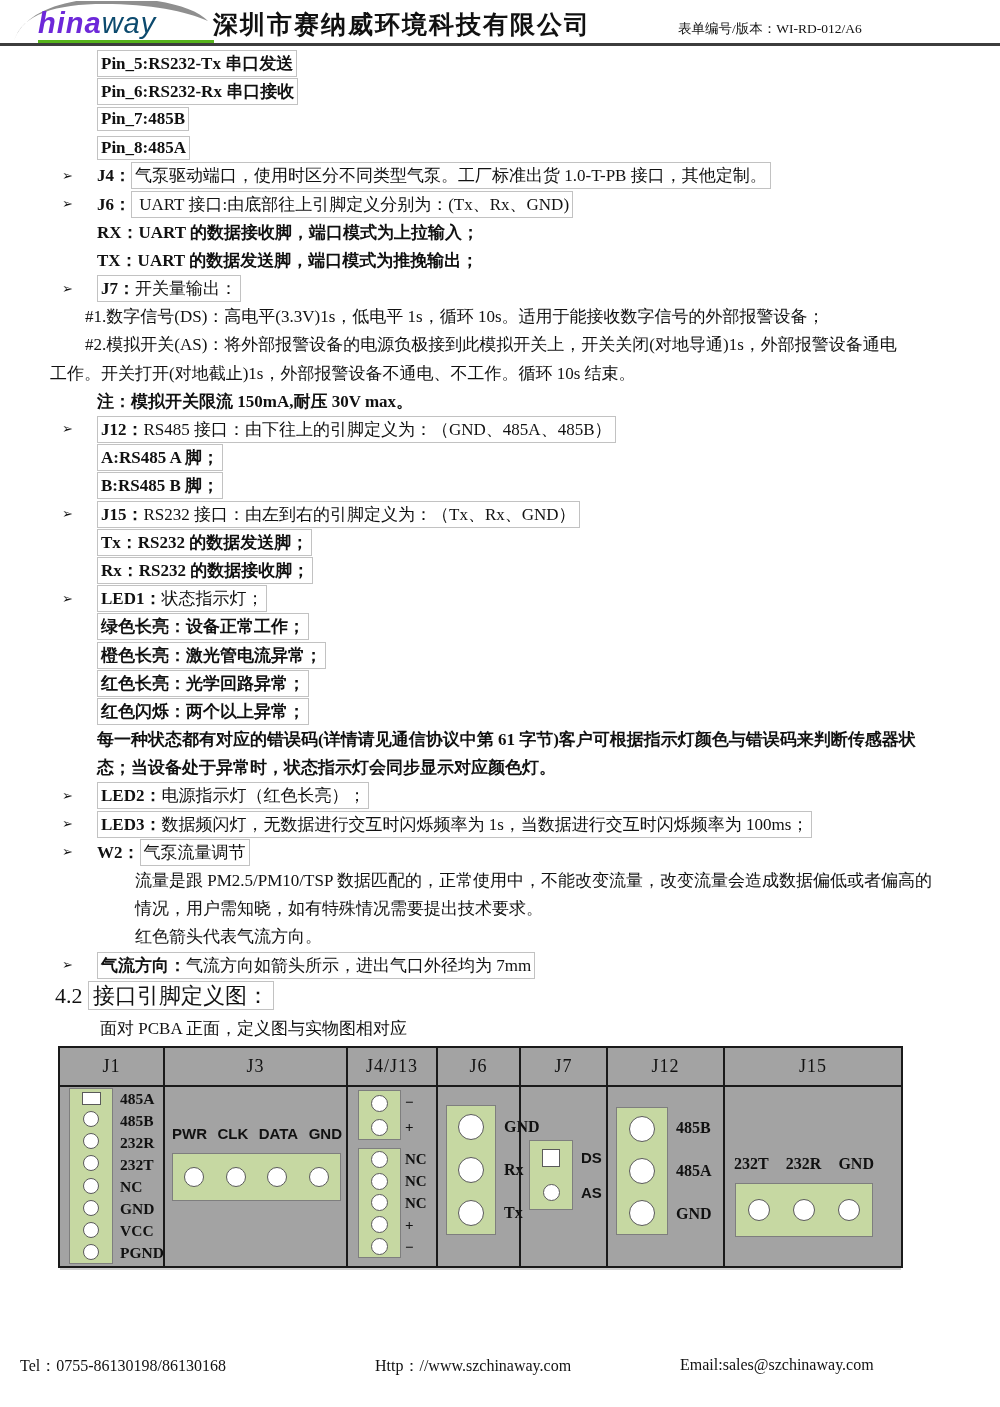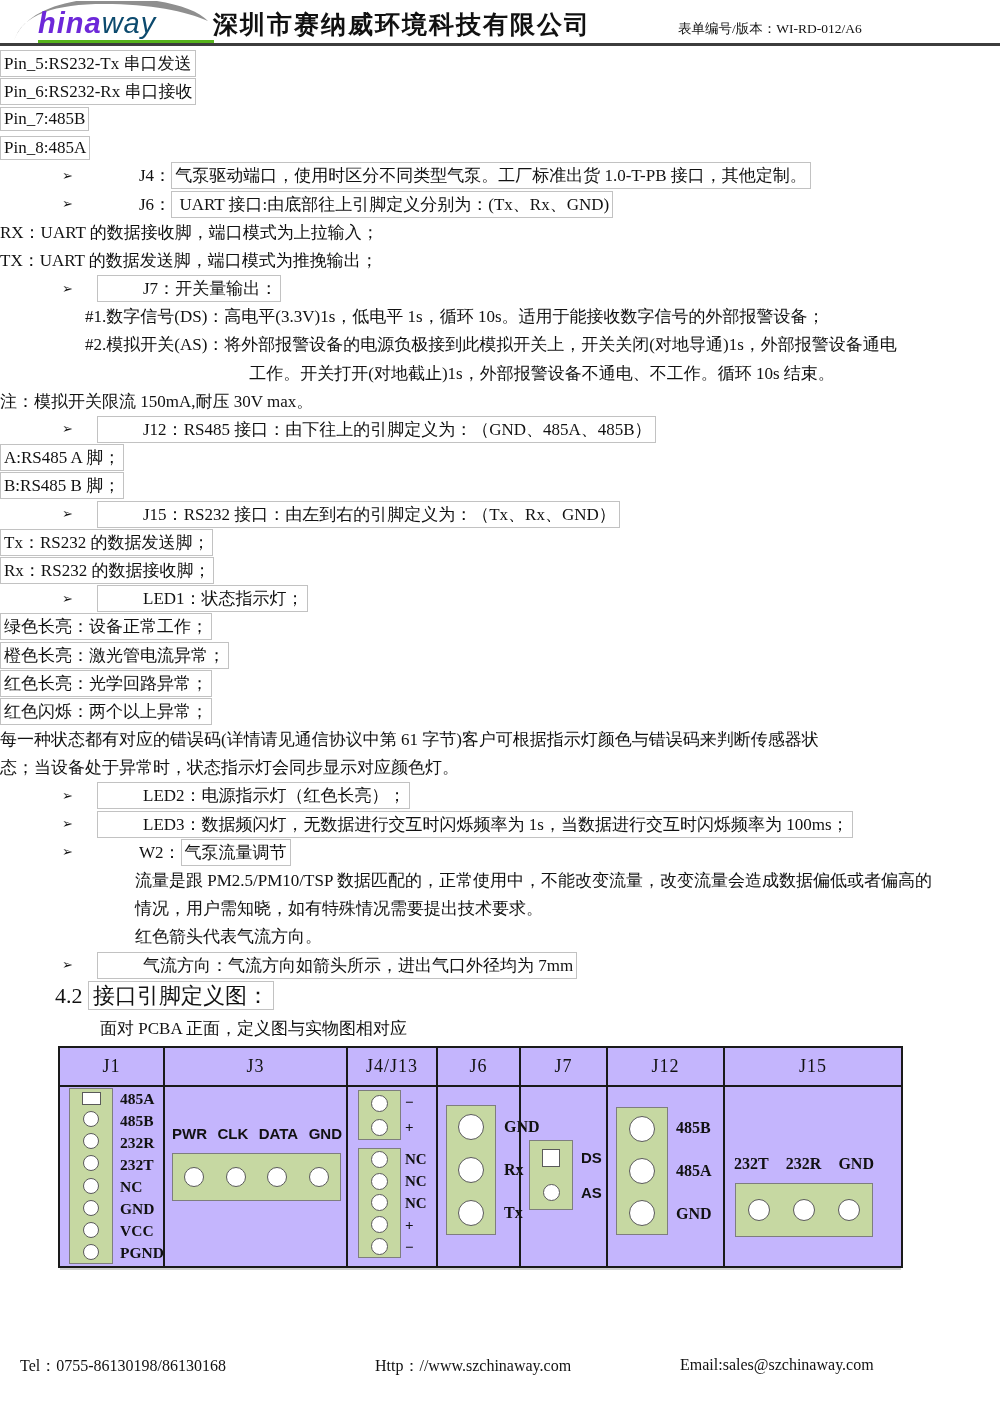--- a/index.html
+++ b/index.html
@@ -14,34 +14,34 @@
   .logo-hina{font-weight:bold;color:#6d28d9;}
   .logo-way{color:#0c4a6e;}
   .logo-underline{position:absolute;left:30px;top:39px;width:176px;height:3px;background:#56b31c;}
   .company{position:absolute;left:213px;top:8px;font-size:25px;font-weight:bold;
            font-family:"Liberation Sans",sans-serif;letter-spacing:2px;}
   .formno{position:absolute;left:678px;top:20px;font-size:13.5px;white-space:pre;}
   
   .textflow{position:absolute;left:0;top:49px;width:1000px;}
   .line{height:28.2px;display:flex;align-items:center;white-space:pre;font-size:17px;}
   .line .box{border:1px solid #c2c2c2;padding:1px 3px;}
-  .line b{font-weight:normal;margin-left:42px;}
-  .l1{}
+  .line b{font-weight:bold;}
+  .l1{padding-left:97px;font-weight:bold;}
   .hash{padding-left:85px;}
-  .l2{padding-left:84px;justify-content:center;}
+  .l2{padding-left:50px;}
   .l3{padding-left:135px;}
   .bullet{padding-left:97px;position:relative;}
   .bullet .marker{position:absolute;left:62px;top:7px;font-size:13px;line-height:13px;}
   
   .sect{position:absolute;left:55px;top:981px;font-size:22px;white-space:pre;}
   .sect .box{border:1px solid #c2c2c2;padding:1px 4px;}
   .subtitle{position:absolute;left:100px;top:1017px;font-size:17px;}
   
   .diagram{position:absolute;left:58px;top:1046px;width:845px;height:222px;
-           border:2px solid #1a1a1a;display:flex;box-sizing:border-box;background:#c4b5fd;
+           border:2px solid #1a1a1a;display:flex;box-sizing:border-box;background:#a3a3a3;
            box-shadow:0 4px 0 -2px #cfcfcf;}
   .col{border-right:2px solid #1a1a1a;box-sizing:border-box;display:flex;flex-direction:column;}
   .col:last-child{border-right:none;flex:1;}
   .colhdr{height:37px;border-bottom:2px solid #1a1a1a;text-align:center;font-size:18px;
           line-height:37px;letter-spacing:1px;}
   .colbody{position:relative;flex:1;}
   .gblock{position:absolute;background:#c6d8a2;border:1.5px solid #7e7e7e;box-sizing:border-box;
           display:flex;flex-direction:column;justify-content:space-around;align-items:center;}
   .gblock.row{flex-direction:row;}
   .pin{background:#fff;border:1.6px solid #5a5a5a;border-radius:50%;box-sizing:border-box;}

